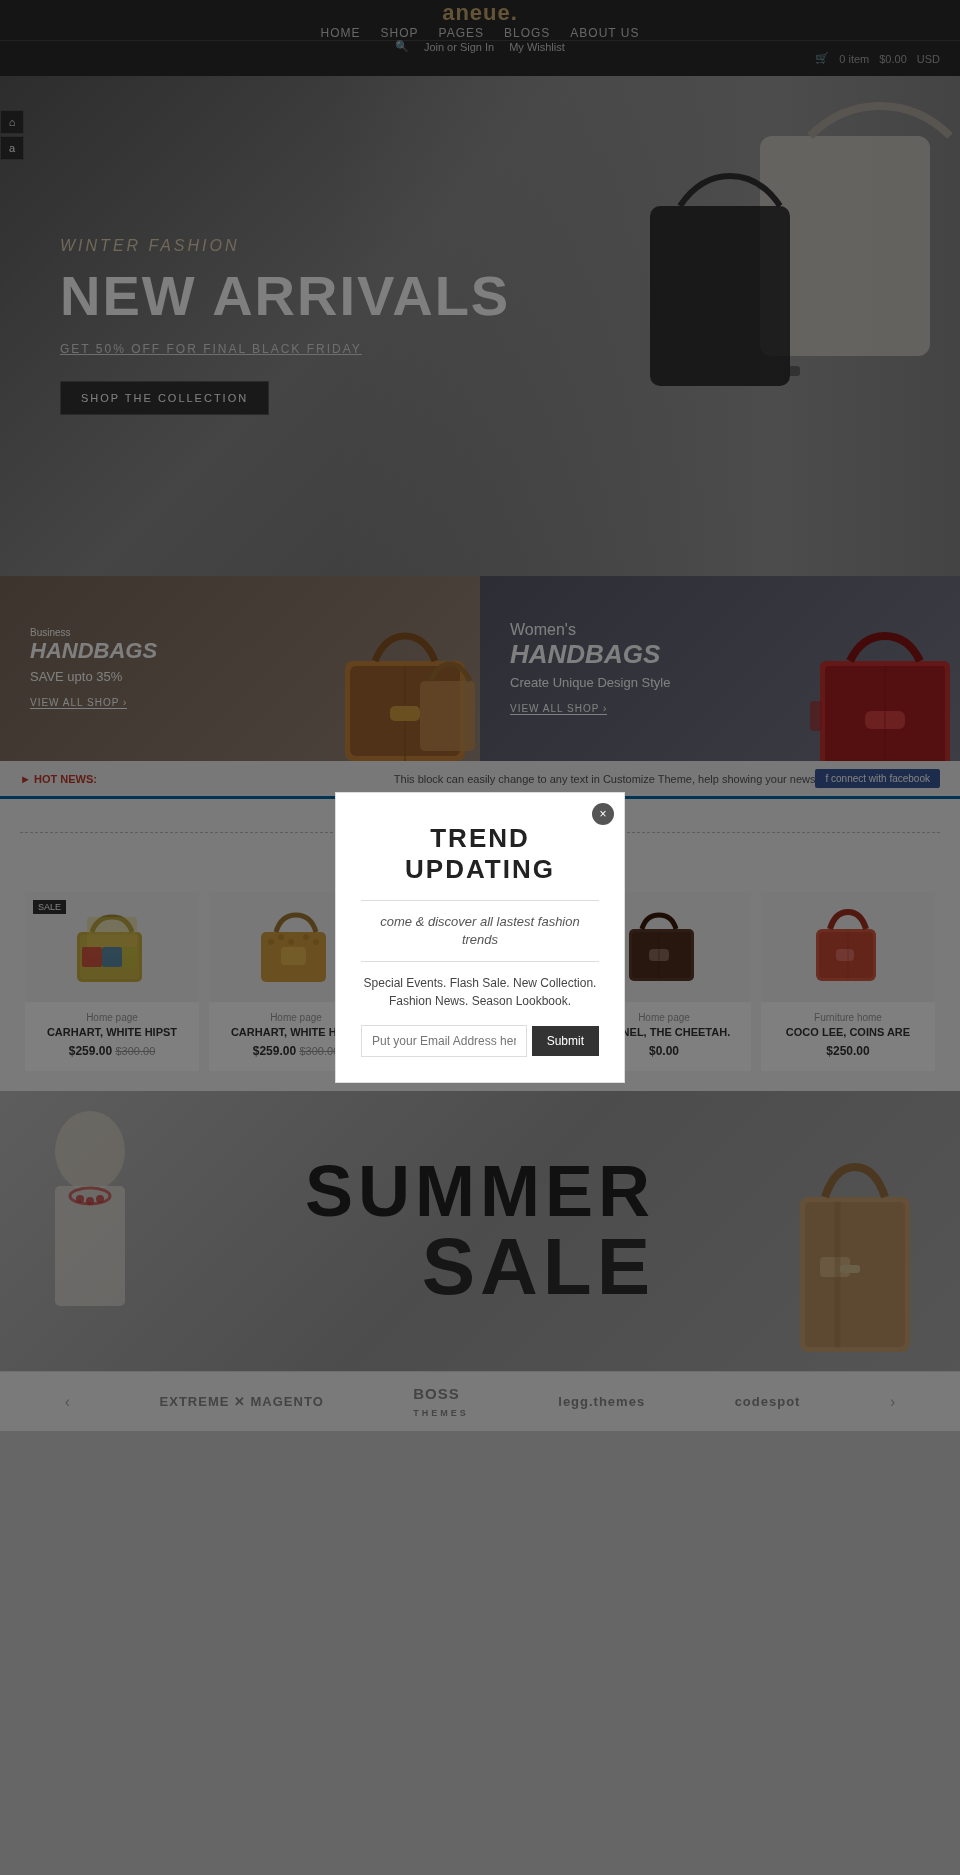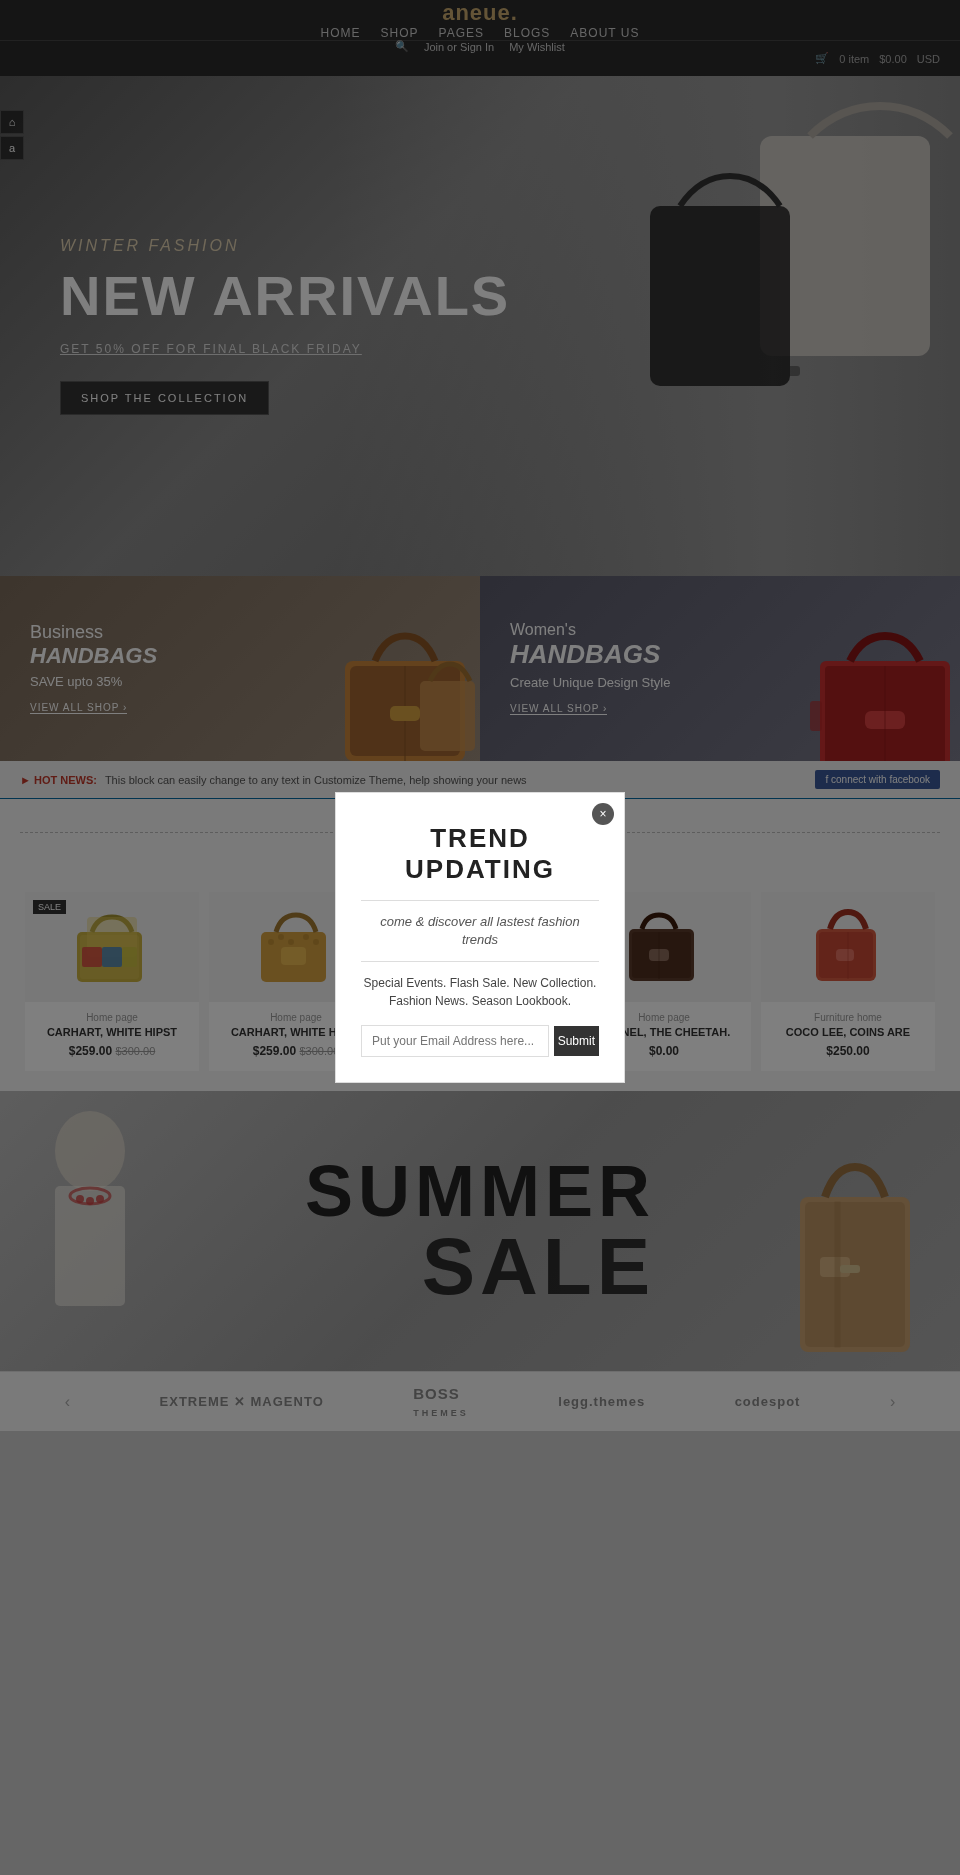--- a/index.html
+++ b/index.html
@@ -161,41 +161,42 @@
     .banner-right {
       flex: 1;
       background: linear-gradient(135deg, #5a5a6a 0%, #7a7a8a 100%);
       position: relative;
       overflow: hidden;
       display: flex;
       align-items: center;
       padding: 24px 30px;
     }
     .banner-text { color: #fff; z-index: 2; }
-    .banner-text .label { font-size: 18px; font-weight: normal; }
+    .banner-text .label { font-size: 10px; font-weight: normal; }
     .banner-text .title { font-size: 22px; font-weight: bold; font-style: italic; text-transform: uppercase; }
     .banner-text .save { font-size: 13px; margin: 5px 0; }
     .banner-text .link { font-size: 10px; letter-spacing: 1px; text-transform: uppercase; border-bottom: 1px solid #fff; display: inline-block; margin-top: 8px; cursor: pointer; }
     .banner-bag {
       position: absolute;
       right: 20px;
       bottom: 0;
       width: 130px;
       height: 130px;
     }
 
     
     .news-ticker {
       background: #f0f0f0;
       height: 38px;
       display: flex;
       align-items: center;
       padding: 0 20px;
-      border-bottom: 1px solid #0369a1;
+      border-bottom: 3px solid #0369a1;
       font-size: 11px;
+      text-align: right;
     }
     .hot-news-label {
       color: #c0392b;
       font-weight: bold;
       margin-right: 8px;
       font-size: 11px;
       display: flex;
       align-items: center;
       gap: 4px;
     }
@@ -414,21 +415,21 @@
       padding: 8px 10px;
       font-size: 12px;
       color: #bbb;
       outline: none;
       margin-bottom: 0;
     }
     .popup-submit {
       background: #333;
       color: #fff;
       border: none;
-      padding: 8px 4px;
+      padding: 8px 15px;
       font-size: 12px;
       cursor: pointer;
       margin-left: 5px;
       white-space: nowrap;
     }
     .popup-form-row {
       display: flex;
       align-items: center;
     }
 

